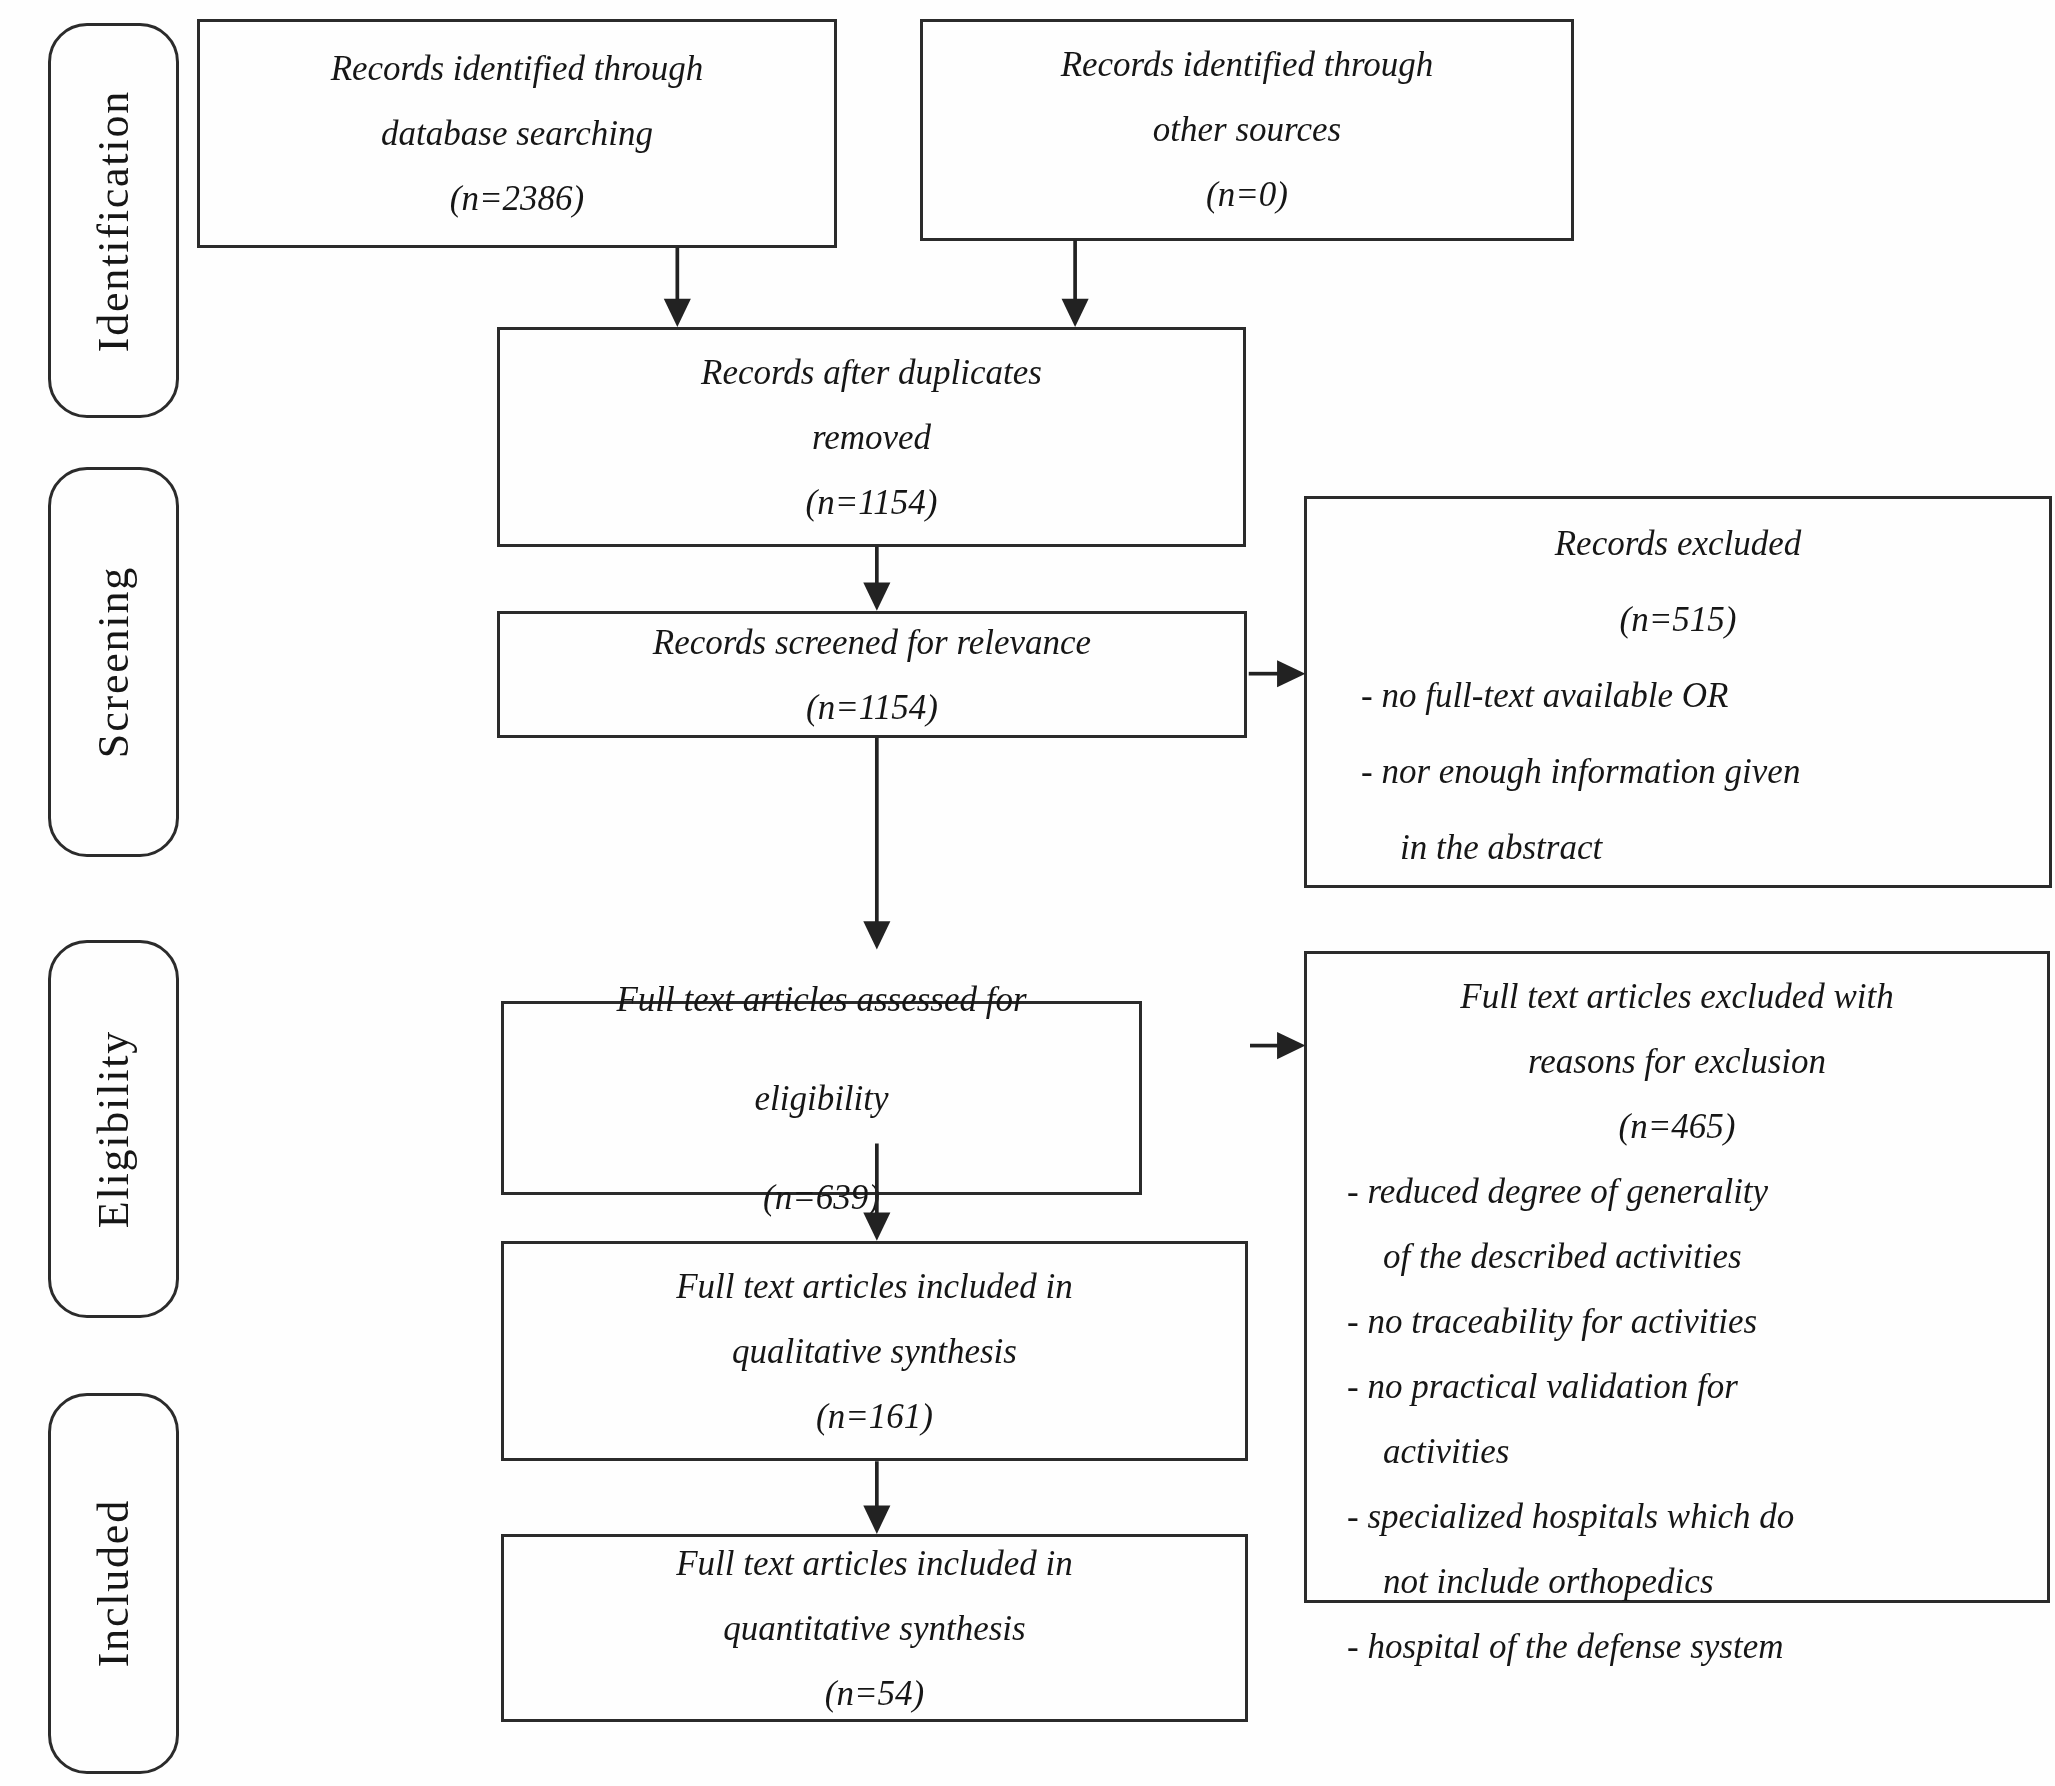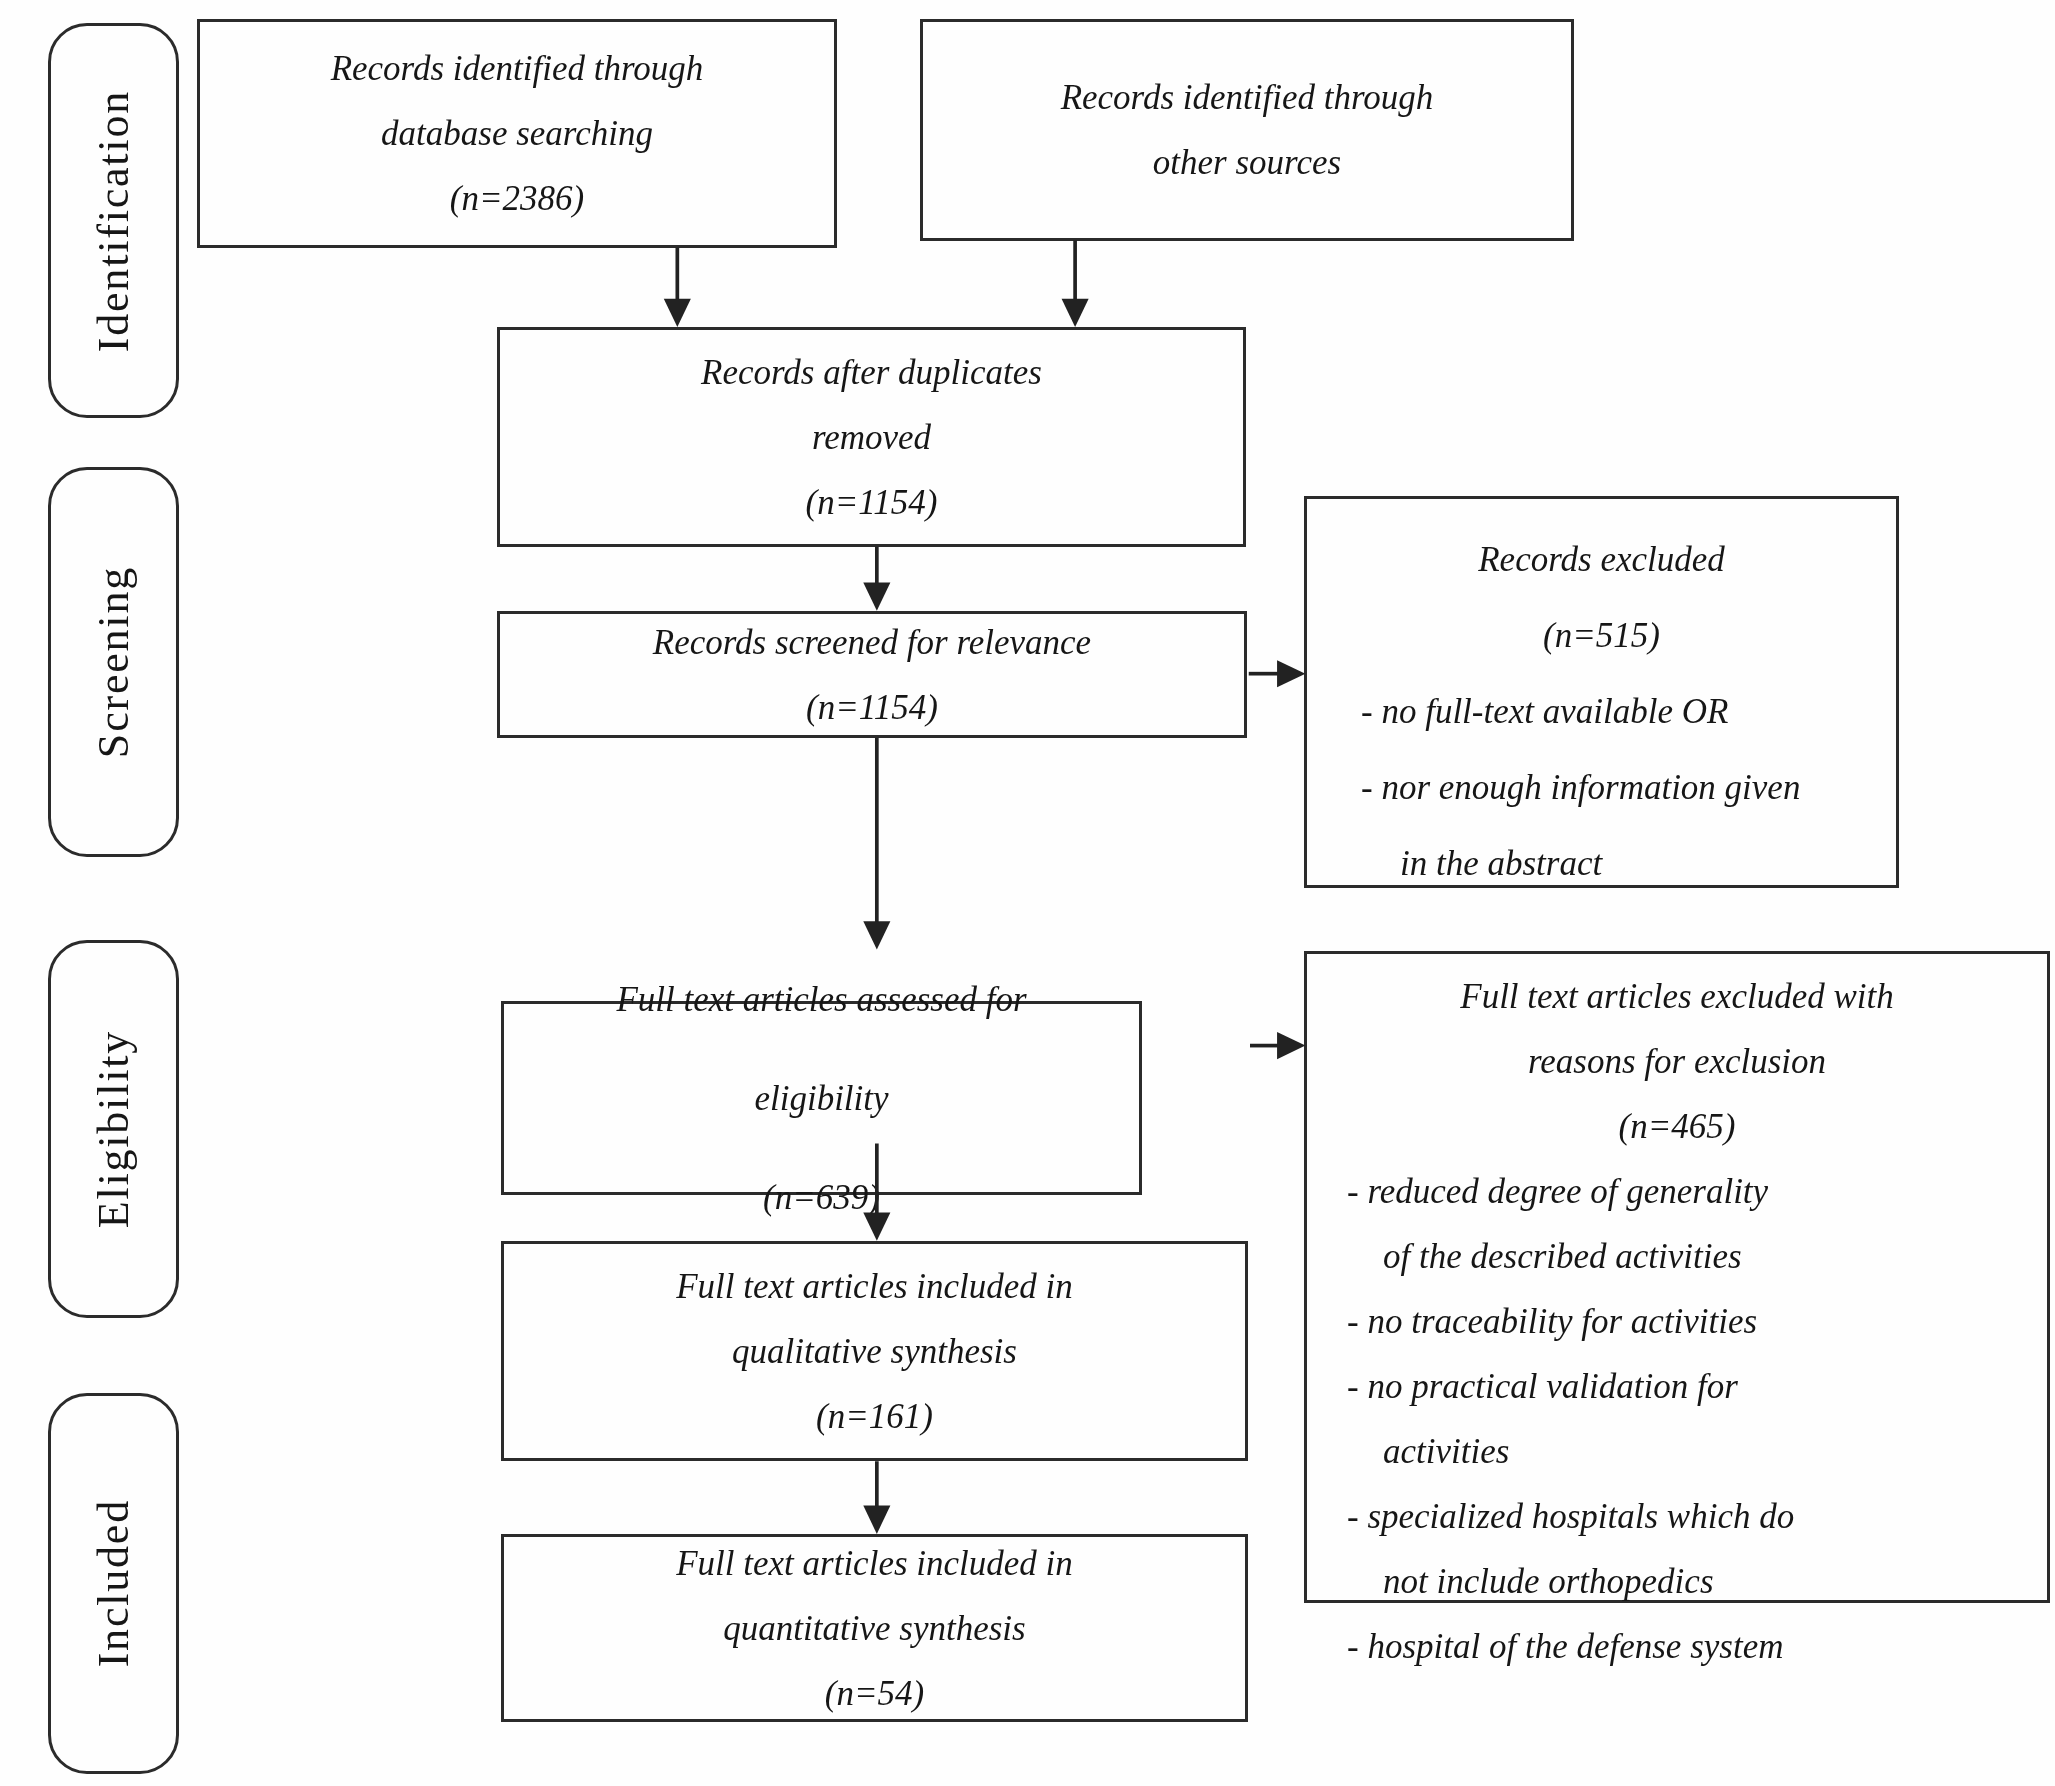--- a/index.html
+++ b/index.html
@@ -54,21 +54,21 @@
     text-align: center;
     font-size: 35px;
     color: #161616;
   }
   .box .ln { line-height: 65px; font-style: italic; }
 
   #box-database-search    { left: 197px;  top: 18.5px;   width: 640px; height: 229px; }
   #box-other-sources      { left: 920px; top: 18.5px;   width: 654px; height: 222px; }
   #box-duplicates-removed { left: 497px;  top: 327px;  width: 749px; height: 220px; }
   #box-screened           { left: 497px;  top: 611px;  width: 750px; height: 127px; }
-  #box-records-excluded   { left: 1304px; top: 496px;  width: 595px; height: 392px; justify-content: space-between; padding-top: 23px; }
+  #box-records-excluded   { left: 1304px; top: 496px;  width: 748px; height: 392px; justify-content: center; padding-top: 8px; }
   #box-assessed           { left: 501px;  top: 1001px; width: 641px; height: 194px; gap: 34px; }
   #box-fulltext-excluded  { left: 1304px; top: 951px; width: 746px; height: 652px; justify-content: flex-start; padding-top: 9.9px; }
   #box-qualitative        { left: 501px;  top: 1241px; width: 747px; height: 220px; }
   #box-quantitative       { left: 501px;  top: 1534px; width: 747px; height: 188px; }
 
   #box-records-excluded .ln  { line-height: 76px; }
   #box-fulltext-excluded .ln { line-height: 65px; }
 
   .reason { text-align: left; }
   #box-records-excluded .reason        { padding-left: 26px; margin-left: 28px; }
@@ -107,20 +107,21 @@
 
   <div class="box" id="box-database-search">
     <div class="ln">Records identified through</div>
     <div class="ln">database searching</div>
     <div class="ln">(n=2386)</div>
   </div>
 
   <div class="box" id="box-other-sources">
     <div class="ln">Records identified through</div>
     <div class="ln">other sources</div>
+    <div class="ln">(n=0)</div>
   </div>
 
   <div class="box" id="box-duplicates-removed">
     <div class="ln">Records after duplicates</div>
     <div class="ln">removed</div>
     <div class="ln">(n=1154)</div>
   </div>
 
   <div class="box" id="box-screened">
     <div class="ln">Records screened for relevance</div>

